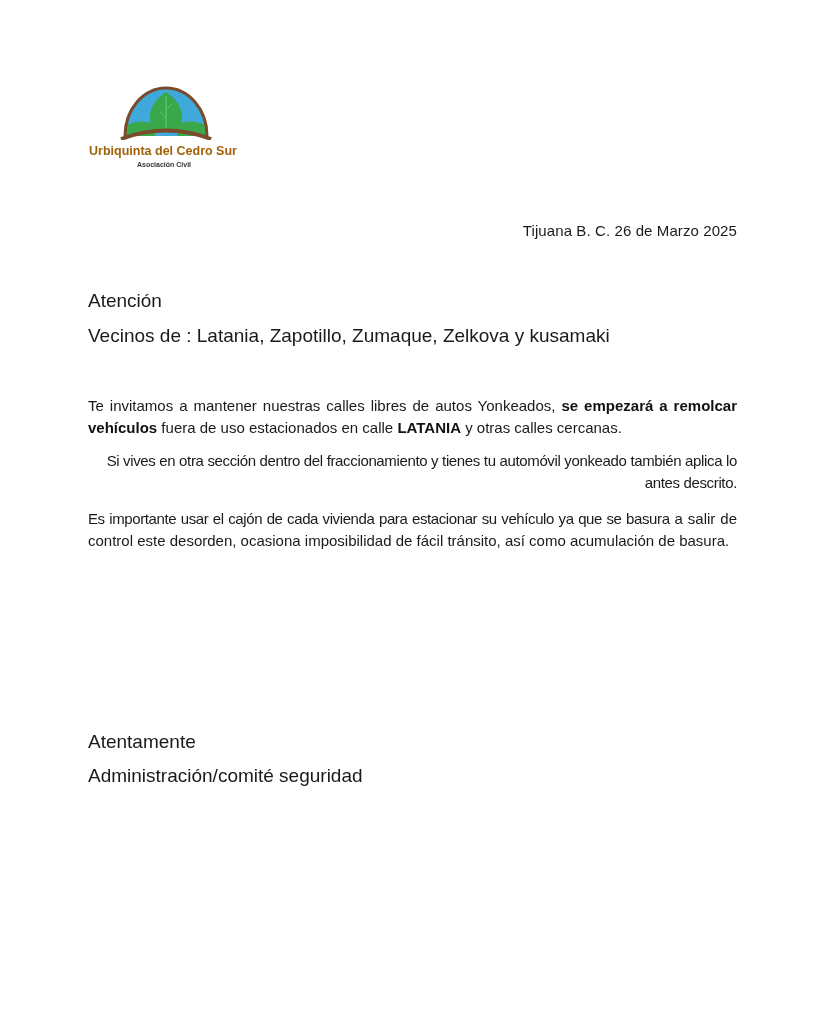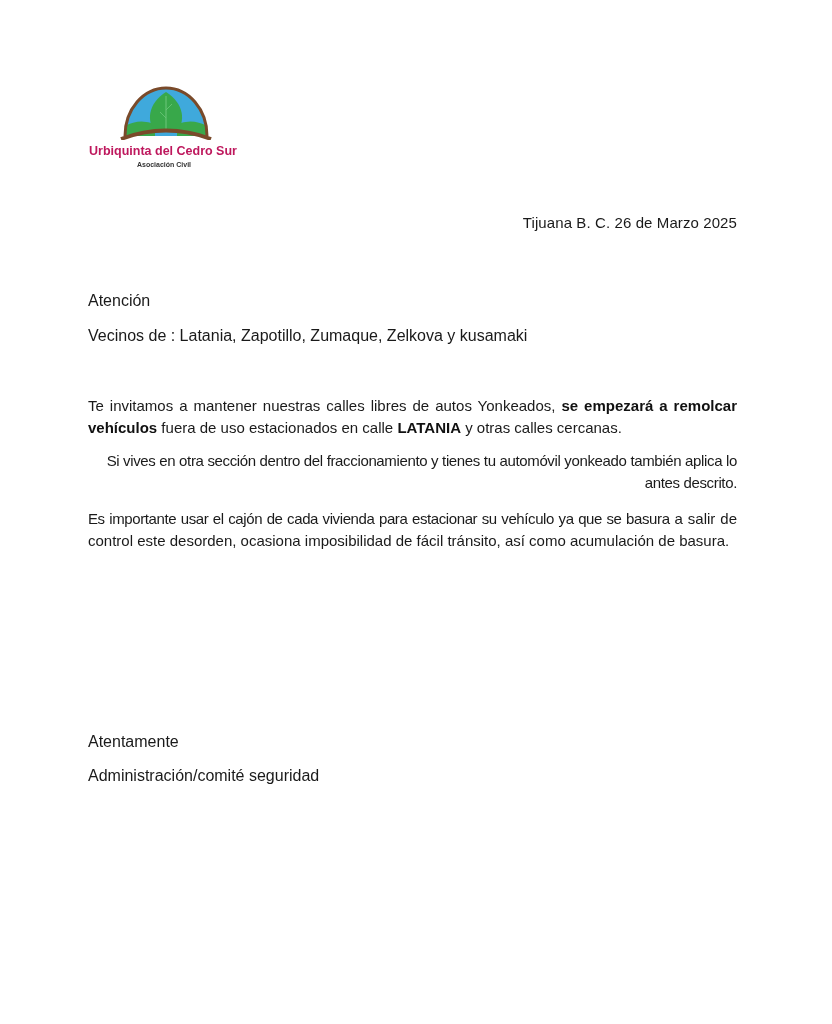--- a/index.html
+++ b/index.html
@@ -22,43 +22,43 @@
       width: 160px;
       text-align: center;
     }
     .logo svg {
       display: block;
       margin: 0 auto;
     }
     .logo-name {
       font-weight: bold;
       font-size: 12.5px;
-      color: #be185d;
+      color: #a16207;
       margin-top: 4px;
       white-space: nowrap;
       margin-left: -6px;
     }
     .logo-sub {
       font-weight: bold;
       font-size: 7px;
       color: #333;
       margin-top: 3px;
       margin-left: -4px;
     }
     .date {
       position: absolute;
       right: 95px;
-      top: 214px;
+      top: 222px;
       font-size: 15px;
       letter-spacing: 0.1px;
     }
     .text {
       position: absolute;
       left: 88px;
-      font-size: 16px;
+      font-size: 19px;
       line-height: 22px;
     }
     .attn { top: 290px; }
     .recipients { top: 325px; text-align: center; }
     .para {
       position: absolute;
       left: 88px;
       width: 649px;
       font-size: 15px;
       line-height: 22px;

